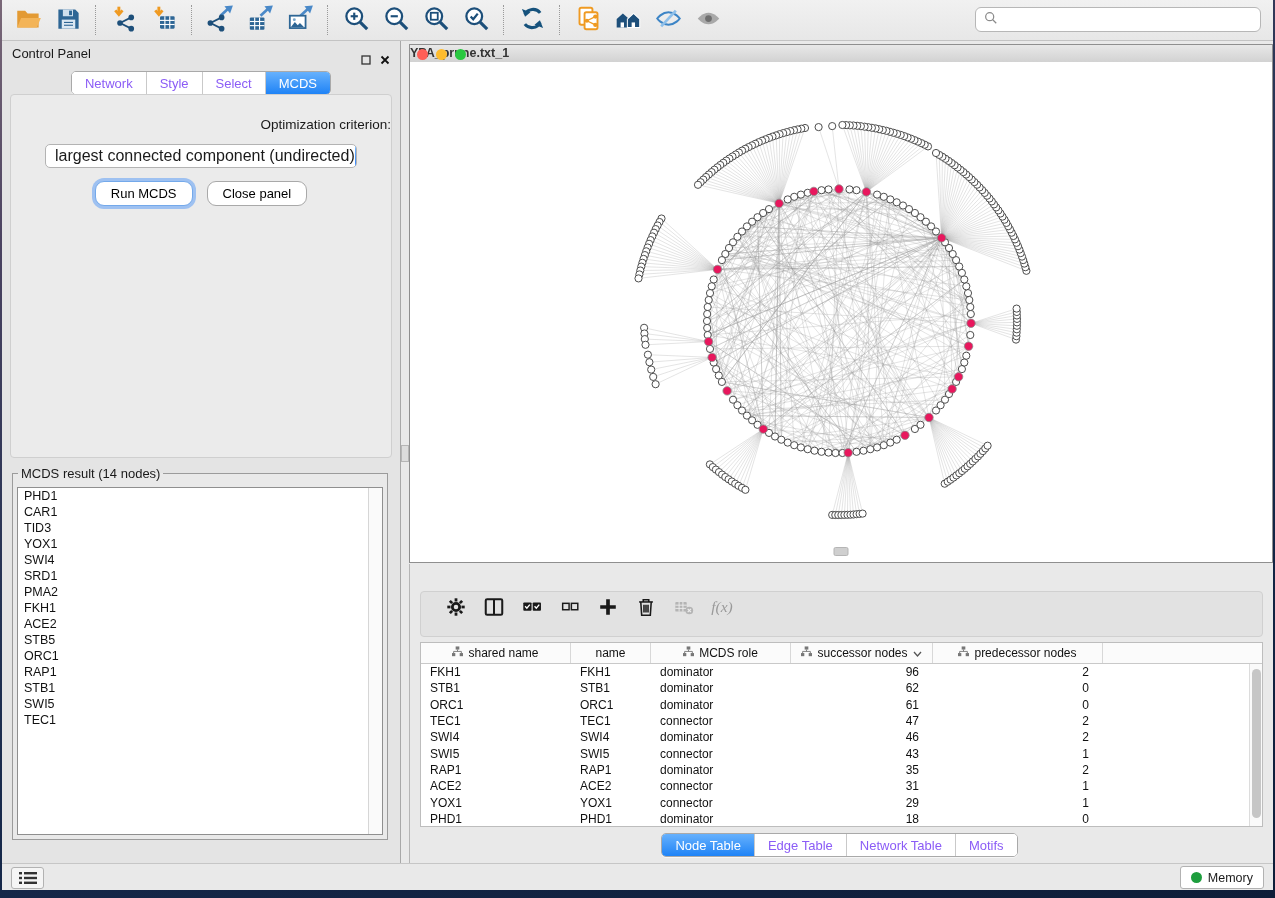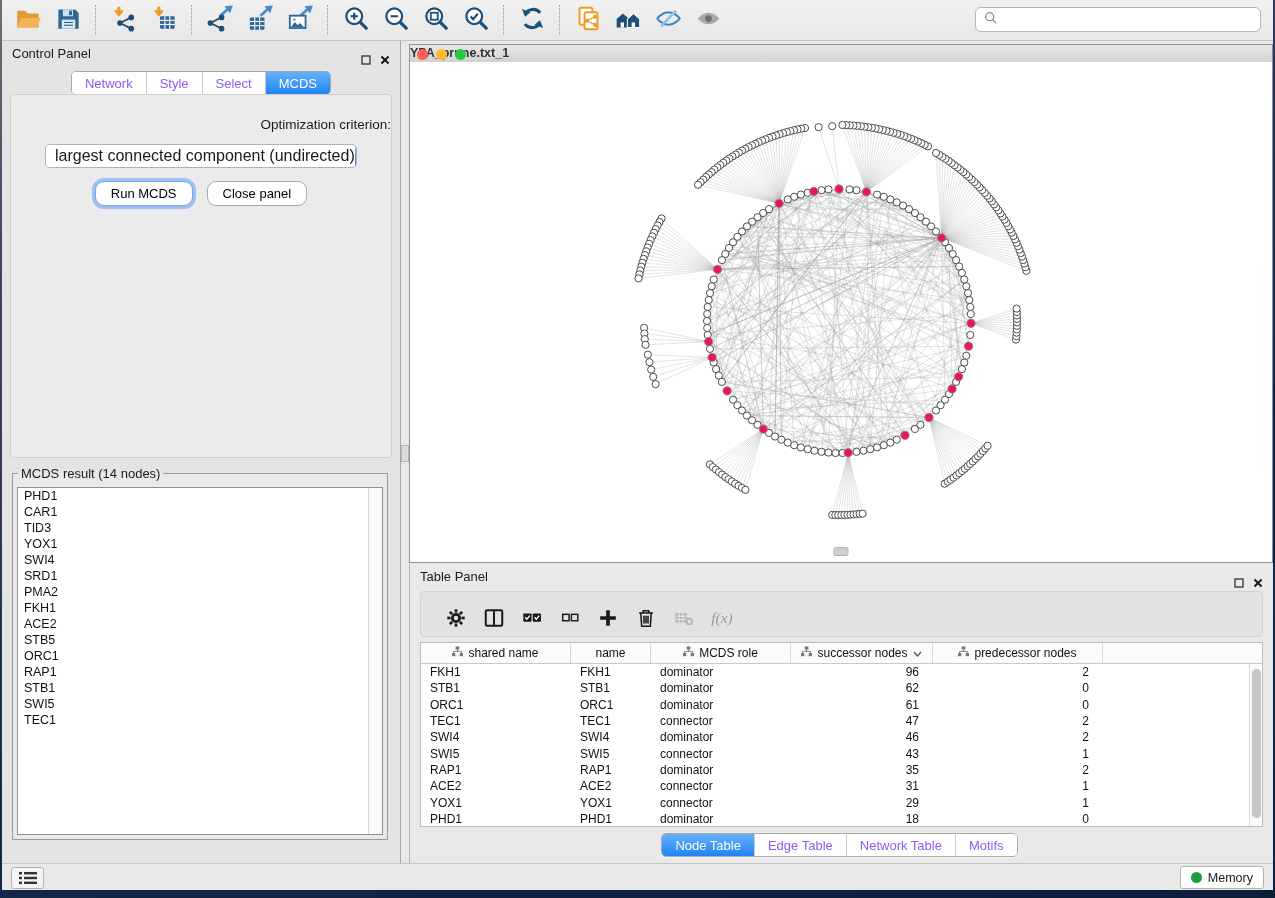--- a/index.html
+++ b/index.html
@@ -54,21 +54,21 @@
   .net-title{text-align:left;font-size:12.5px;font-weight:700;color:#333;line-height:17px;}
   .net-canvas{position:absolute;left:0;right:0;top:17px;bottom:0;background:#fff;overflow:hidden;}
   .net-canvas svg{display:block;}
   .h-grip{position:absolute;left:50%;bottom:6px;transform:translateX(-50%);width:13px;height:7px;background:#cfcfcf;border:1px solid #b5b5b5;border-radius:2px;}
   .v-grip{position:absolute;left:399px;top:445px;width:8px;height:17px;background:#dcdcdc;border:1px solid #b5b5b5;box-sizing:border-box;}
 
   
   .table-panel{position:absolute;left:407px;right:0;top:564px;bottom:26px;background:#e9e9e9;border-left:1px solid #b5b5b5;box-sizing:border-box;}
   .tp-toolbar{position:absolute;left:10px;right:10px;top:27px;height:46px;background:#e2e2e2;border:1px solid #d0d0d0;border-radius:4px;
     display:flex;align-items:center;padding-left:16px;gap:0;box-sizing:border-box;}
-  .tp-btn{width:38px;height:36px;display:flex;align-items:flex-end;justify-content:center;}
+  .tp-btn{width:38px;height:36px;display:flex;align-items:flex-start;justify-content:center;}
   .tp-btn svg{width:22px;height:22px;}
   .tbl{position:absolute;left:10px;right:10px;top:78px;height:185px;background:#fff;border:1px solid #bdbdbd;box-sizing:border-box;overflow:hidden;}
   .t-head{display:flex;height:20px;align-items:center;background:#fbfbfb;border-bottom:1px solid #c9c9c9;font-size:12px;color:#111;}
   .t-hcell{display:flex;align-items:center;justify-content:center;gap:5px;height:100%;border-right:1px solid #d8d8d8;box-sizing:border-box;text-align:right;}
   .t-row{display:flex;height:16.3px;align-items:center;font-size:12px;color:#111;}
   .c0{width:150px;}.c1{width:80px;}.c2{width:140px;}.c3{width:142px;}.c4{width:170px;}.cf{flex:1;}
   .t-row .c0,.t-row .c1,.t-row .c2{padding-left:9px;box-sizing:border-box;}
   .t-row .c3,.t-row .c4{text-align:right;padding-right:14px;box-sizing:border-box;}
   .t-scroll{position:absolute;right:0;top:21px;bottom:0;width:12px;background:#fafafa;border-left:1px solid #dcdcdc;}
   .t-thumb{position:absolute;left:1.5px;right:1.5px;top:3%;height:92%;background:#c6c6c6;border-radius:5px;}
@@ -1156,31 +1156,20 @@
             <circle cx="548.6" cy="314.8" r="4.2"></circle>
             <circle cx="558.6" cy="284.2" r="4.2"></circle>
             <circle cx="561.0" cy="261.3" r="4.2"></circle>
           </g>
         </svg>
       <div class="h-grip"></div>
     </div>
   </div>
 
   <div class="table-panel">
-    <div class="panel-header">
-      <span>Table Panel</span>
-      <span class="win-icons">
-        <span><svg width="10" height="10">
-              <rect x="1" y="1" width="8" height="8" fill="none" stroke="#333" stroke-width="1.3"></rect>
-            </svg></span>
-        <span><svg width="10" height="10">
-              <path d="M1.5 1.5l7 7M8.5 1.5l-7 7" stroke="#111" stroke-width="1.8"></path>
-            </svg></span>
-      </span>
-    </div>
     <div class="tp-toolbar" id="tp-toolbar">
         <span class="tp-btn">
           <span><svg viewBox="0 0 24 24" width="22" height="22">
               <circle cx="12" cy="12" r="4" fill="none" stroke="#1a1a1a" stroke-width="3"></circle>
               <g stroke="#1a1a1a" stroke-width="3">
                 <line x1="12" y1="2.5" x2="12" y2="6"></line>
                 <line x1="12" y1="18" x2="12" y2="21.5"></line>
                 <line x1="2.5" y1="12" x2="6" y2="12"></line>
                 <line x1="18" y1="12" x2="21.5" y2="12"></line>
                 <line x1="5.3" y1="5.3" x2="7.8" y2="7.8"></line>

